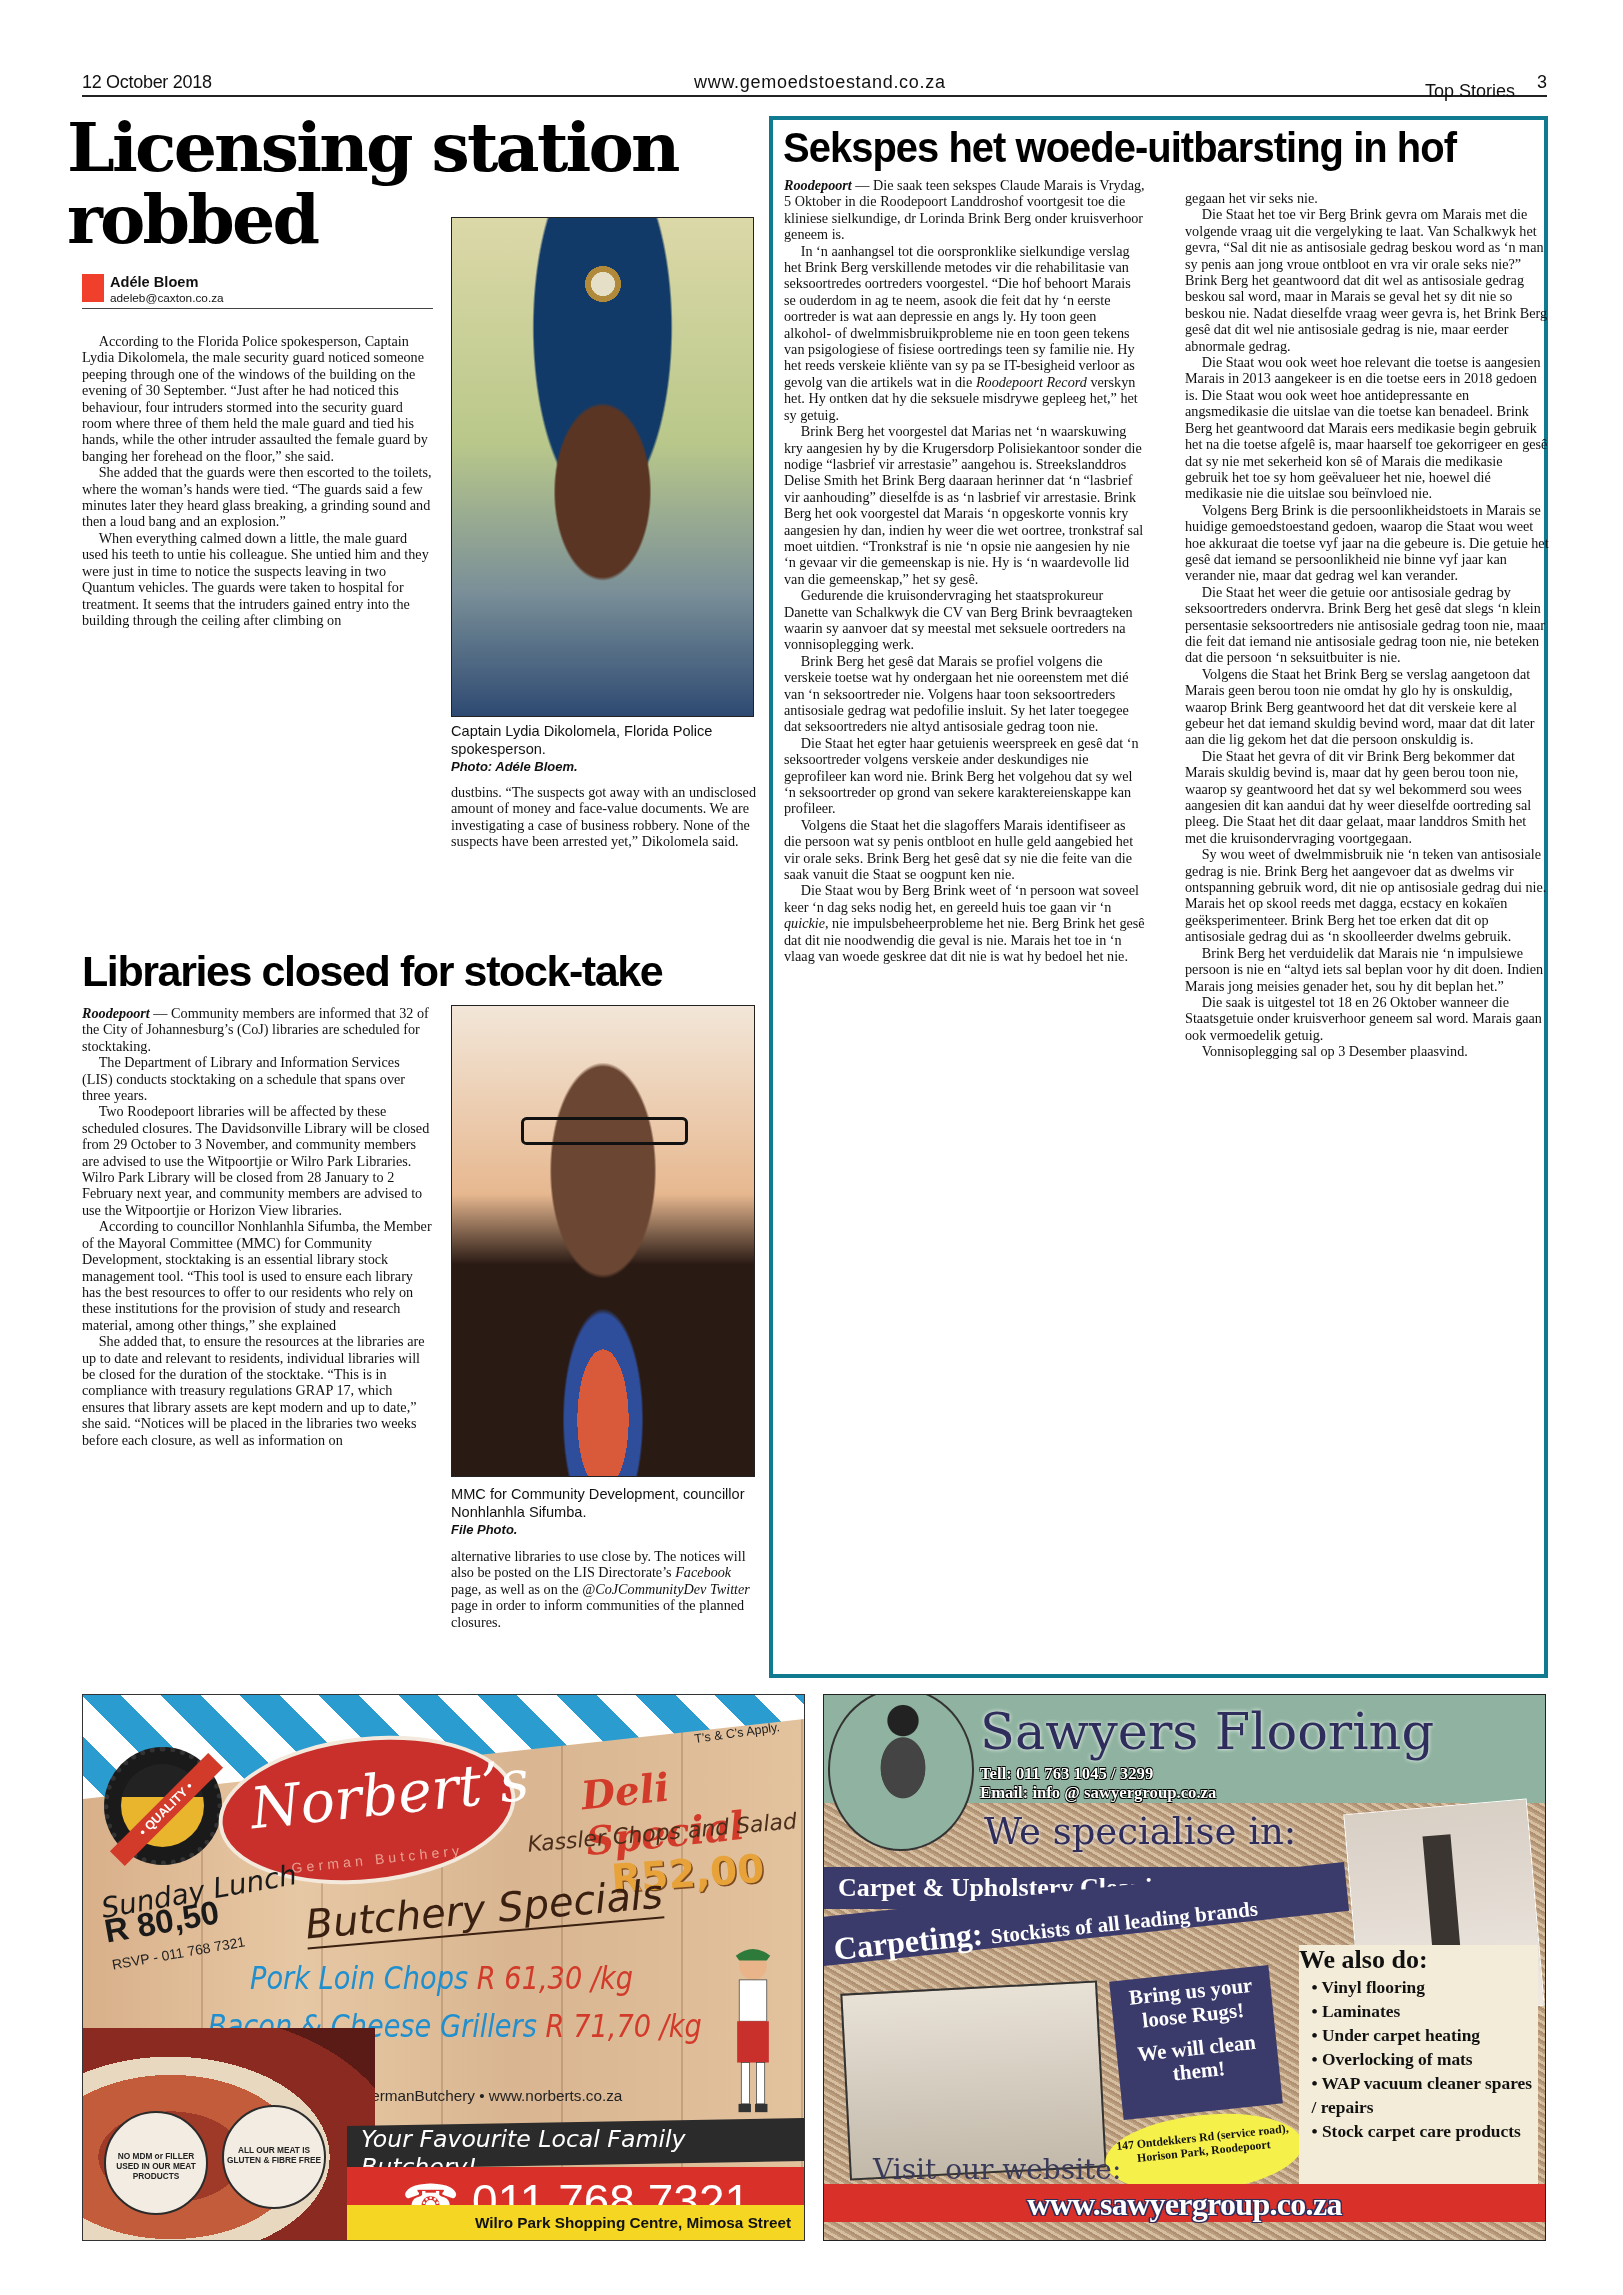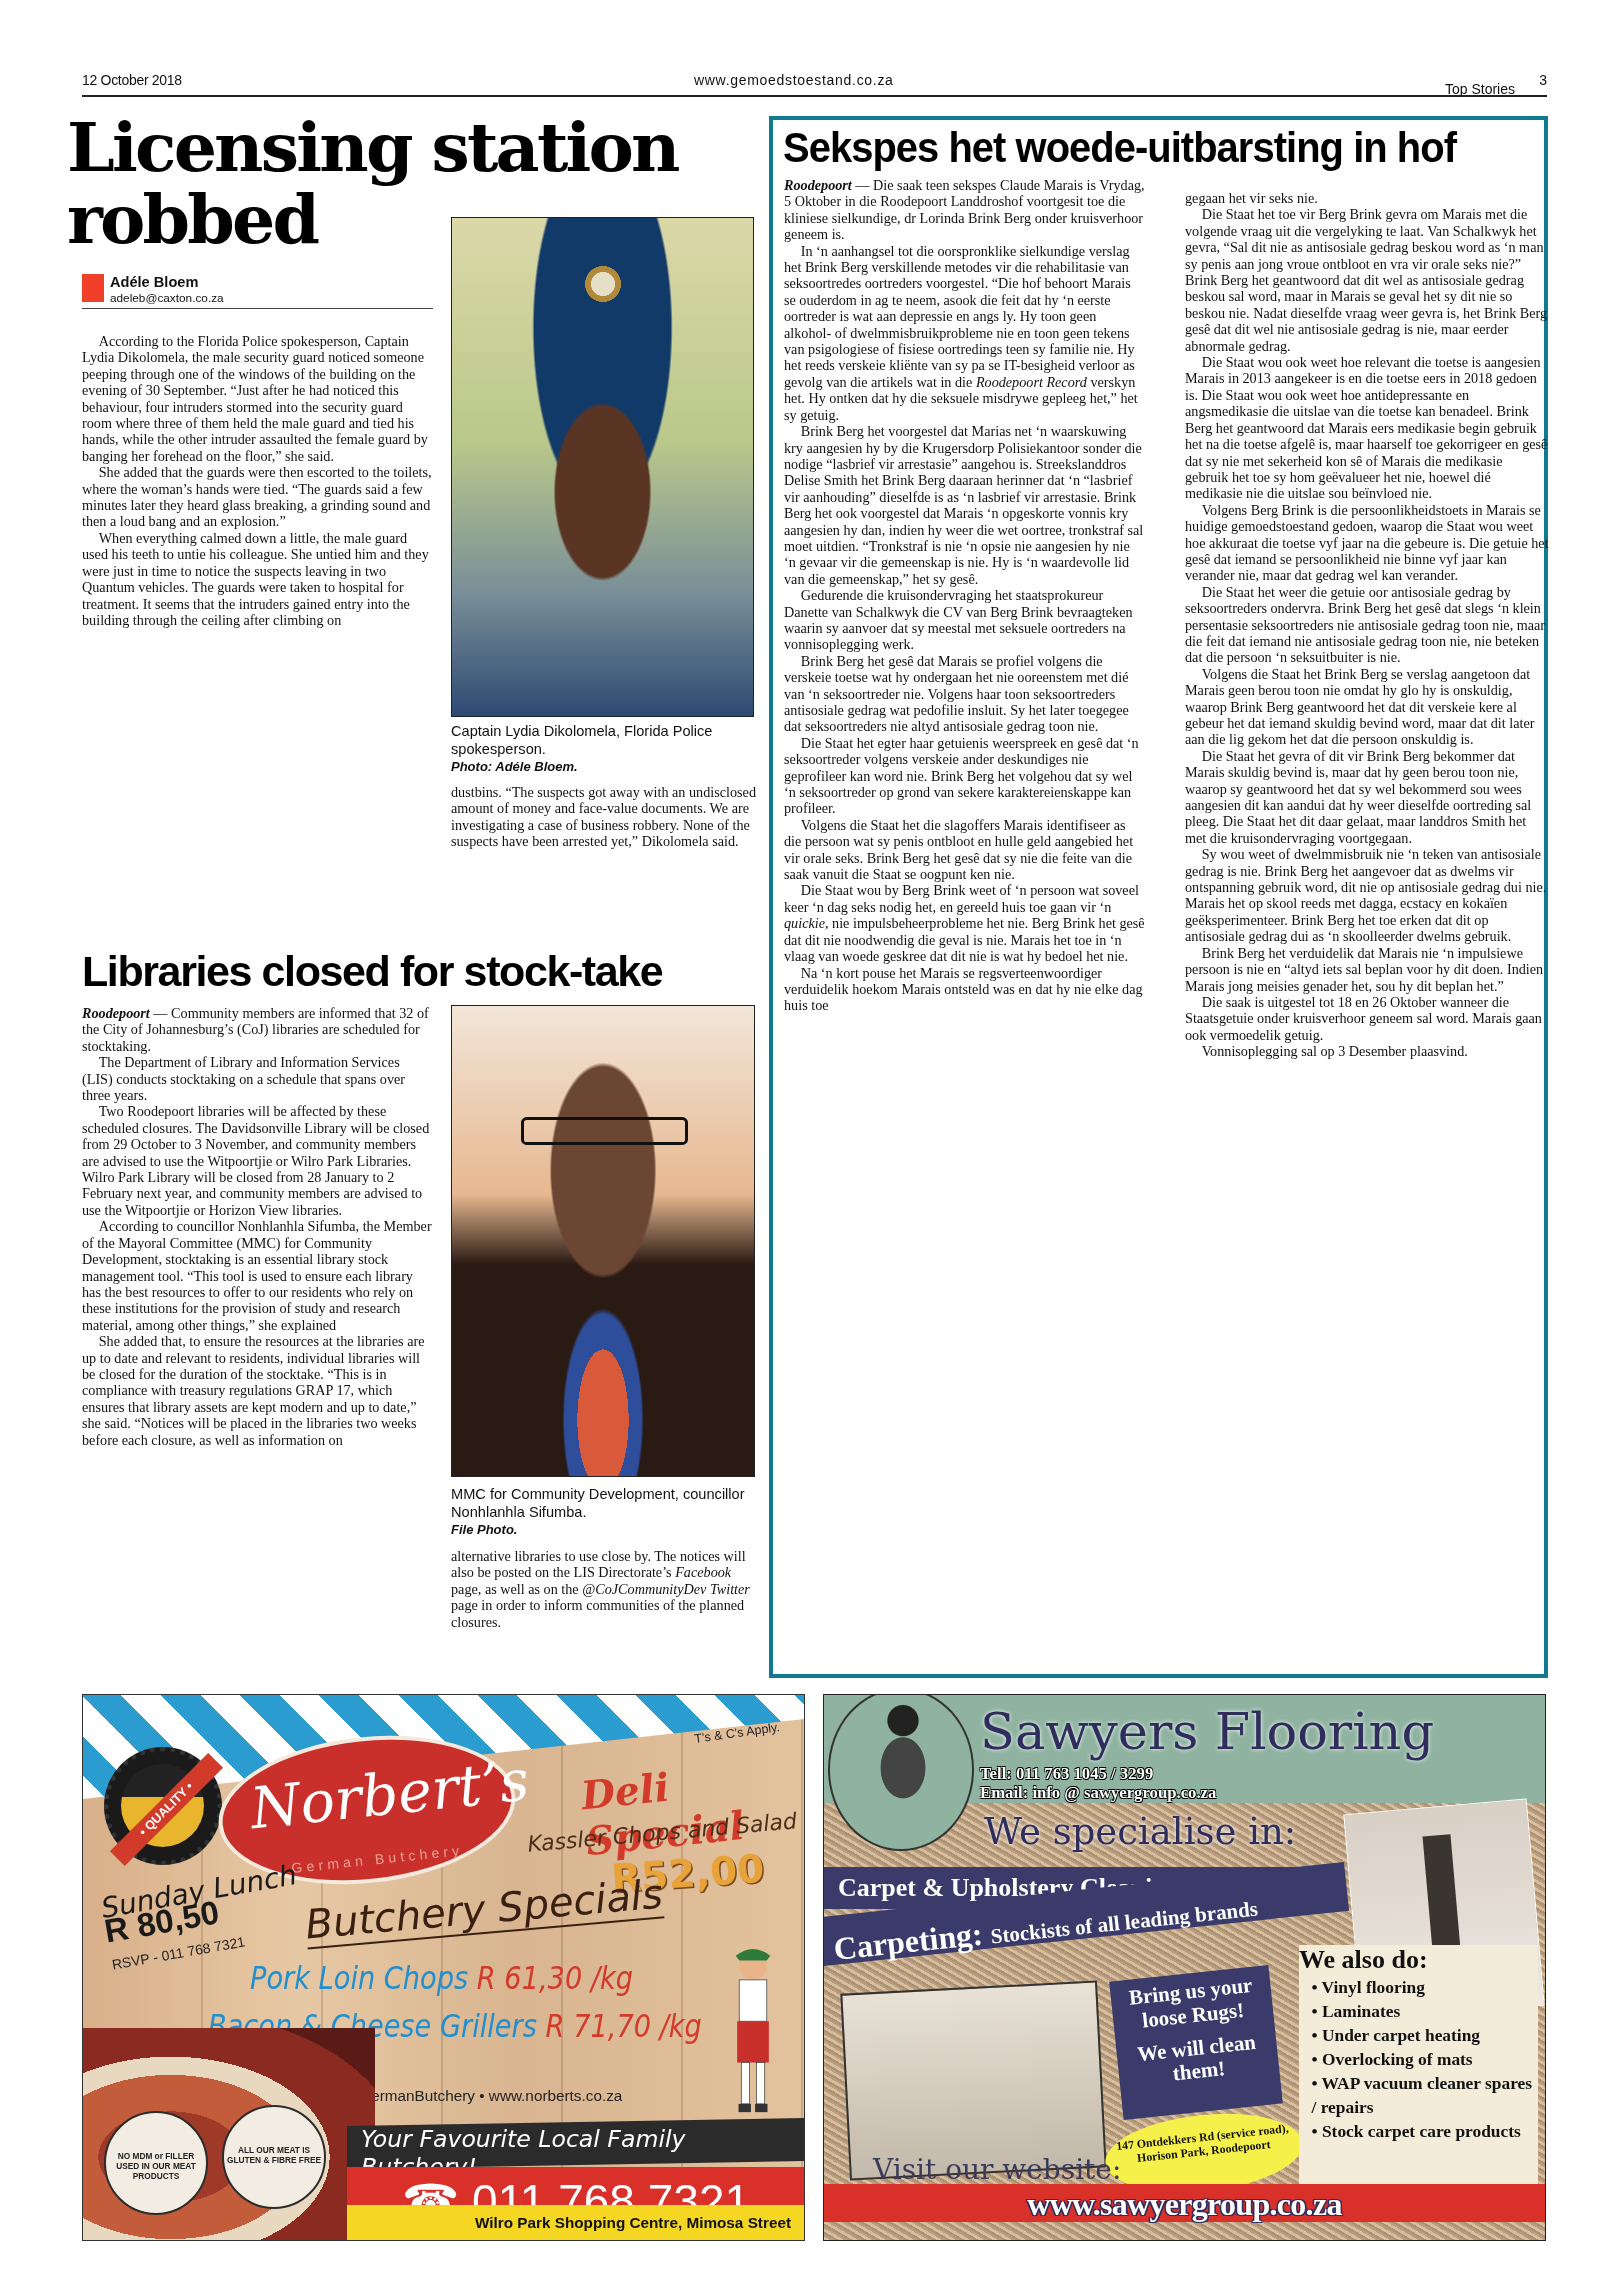--- a/index.html
+++ b/index.html
@@ -1,19 +1,19 @@
 <!DOCTYPE html>
 <html style="font-size:11px"><head>
 <meta charset="utf-8">
 <style>
   * { box-sizing: border-box; margin: 0; padding: 0; }
   html, body { width: 1624px; height: 2295px; background: #ffffff; overflow: hidden; }
   body { position: relative; font-family: "Liberation Serif", serif; color: #111; }
 
-  .hdr { position: absolute; left: 82px; top: 69px; width: 1465px; height: 28px; border-bottom: 2.1px solid #222; font-family: "Liberation Sans", sans-serif; font-size: 14px; color: #111; }
+  .hdr { position: absolute; left: 82px; top: 69px; width: 1465px; height: 28px; border-bottom: 2.1px solid #222; font-family: "Liberation Sans", sans-serif; font-size: 18px; color: #111; }
   .hdr .date { position: absolute; left: 0; top: 2.8px; letter-spacing: -0.3px; }
   .hdr .url { position: absolute; left: 612px; top: 2.8px; letter-spacing: 0.7px; }
   .hdr .section { position: absolute; right: 32px; top: 12px; }
   .hdr .pg { position: absolute; right: 0; top: 2.8px; }
 
   .col { position: absolute; font-size: 14.2px; line-height: 16.4px; text-align: left; }
   .col p { text-indent: 16.7px; }
   .col p.first { text-indent: 0; }
   .col p.lead { text-indent: 0; font-weight: bold; font-size: 15.3px; line-height: 17.4px; }
   .it { font-style: italic; }
@@ -151,21 +151,20 @@
 
 <div class="col" style="left:784px; top:177px; width:361px;">
   <p class="first"><span class="bi">Roodepoort</span><span> — Die saak teen sekspes Claude Marais is Vrydag, 5 Oktober in die Roodepoort Landdroshof voortgesit toe die kliniese sielkundige, dr Lorinda Brink Berg onder kruisverhoor geneem is.</span></p>
   <p><span>In ‘n aanhangsel tot die oorspronklike sielkundige verslag het Brink Berg verskillende metodes vir die rehabilitasie van seksoortredes oortreders voorgestel. “Die hof behoort Marais se ouderdom in ag te neem, asook die feit dat hy ‘n eerste oortreder is wat aan depressie en angs ly. Hy toon geen alkohol- of dwelmmisbruikprobleme nie en toon geen tekens van psigologiese of fisiese oortredings teen sy familie nie. Hy het reeds verskeie kliënte van sy pa se IT-besigheid verloor as gevolg van die artikels wat in die </span><span class="it">Roodepoort Record</span><span> verskyn het. Hy ontken dat hy die seksuele misdrywe gepleeg het,” het sy getuig.</span></p>
   <p>Brink Berg het voorgestel dat Marias net ‘n waarskuwing kry aangesien hy by die Krugersdorp Polisiekantoor sonder die nodige “lasbrief vir arrestasie” aangehou is. Streekslanddros Delise Smith het Brink Berg daaraan herinner dat ‘n “lasbrief vir aanhouding” dieselfde is as ‘n lasbrief vir arrestasie. Brink Berg het ook voorgestel dat Marais ‘n opgeskorte vonnis kry aangesien hy dan, indien hy weer die wet oortree, tronkstraf sal moet uitdien. “Tronkstraf is nie ‘n opsie nie aangesien hy nie ‘n gevaar vir die gemeenskap is nie. Hy is ‘n waardevolle lid van die gemeenskap,” het sy gesê.</p>
   <p>Gedurende die kruisondervraging het staatsprokureur Danette van Schalkwyk die CV van Berg Brink bevraagteken waarin sy aanvoer dat sy meestal met seksuele oortreders na vonnisoplegging werk.</p>
   <p>Brink Berg het gesê dat Marais se profiel volgens die verskeie toetse wat hy ondergaan het nie ooreenstem met dié van ‘n seksoortreder nie. Volgens haar toon seksoortreders antisosiale gedrag wat pedofilie insluit. Sy het later toegegee dat seksoortreders nie altyd antisosiale gedrag toon nie.</p>
   <p>Die Staat het egter haar getuienis weerspreek en gesê dat ‘n seksoortreder volgens verskeie ander deskundiges nie geprofileer kan word nie. Brink Berg het volgehou dat sy wel ‘n seksoortreder op grond van sekere karaktereienskappe kan profileer.</p>
   <p>Volgens die Staat het die slagoffers Marais identifiseer as die persoon wat sy penis ontbloot en hulle geld aangebied het vir orale seks. Brink Berg het gesê dat sy nie die feite van die saak vanuit die Staat se oogpunt ken nie.</p>
   <p><span>Die Staat wou by Berg Brink weet of ‘n persoon wat soveel keer ‘n dag seks nodig het, en gereeld huis toe gaan vir ‘n </span><span class="it">quickie</span><span>, nie impulsbeheerprobleme het nie. Berg Brink het gesê dat dit nie noodwendig die geval is nie. Marais het toe in ‘n vlaag van woede geskree dat dit nie is wat hy bedoel het nie.</span></p>
-  <p>Na ‘n kort pouse het Marais se regsverteenwoordiger verduidelik hoekom Marais ontsteld was en dat hy nie elke dag huis toe</p>
 </div>
 
 <div class="col" style="left:1161px; top:190px; width:364px;margin-left:24px;">
   <p class="first">gegaan het vir seks nie.</p>
   <p>Die Staat het toe vir Berg Brink gevra om Marais met die volgende vraag uit die vergelyking te laat. Van Schalkwyk het gevra, “Sal dit nie as antisosiale gedrag beskou word as ‘n man sy penis aan jong vroue ontbloot en vra vir orale seks nie?” Brink Berg het geantwoord dat dit wel as antisosiale gedrag beskou sal word, maar in Marais se geval het sy dit nie so beskou nie. Nadat dieselfde vraag weer gevra is, het Brink Berg gesê dat dit wel nie antisosiale gedrag is nie, maar eerder abnormale gedrag.</p>
   <p>Die Staat wou ook weet hoe relevant die toetse is aangesien Marais in 2013 aangekeer is en die toetse eers in 2018 gedoen is. Die Staat wou ook weet hoe antidepressante en angsmedikasie die uitslae van die toetse kan benadeel. Brink Berg het geantwoord dat Marais eers medikasie begin gebruik het na die toetse afgelê is, maar haarself toe gekorrigeer en gesê dat sy nie met sekerheid kon sê of Marais die medikasie gebruik het toe sy hom geëvalueer het nie, hoewel dié medikasie nie die uitslae sou beïnvloed nie.</p>
   <p>Volgens Berg Brink is die persoonlikheidstoets in Marais se huidige gemoedstoestand gedoen, waarop die Staat wou weet hoe akkuraat die toetse vyf jaar na die gebeure is. Die getuie het gesê dat iemand se persoonlikheid nie binne vyf jaar kan verander nie, maar dat gedrag wel kan verander.</p>
   <p>Die Staat het weer die getuie oor antisosiale gedrag by seksoortreders ondervra. Brink Berg het gesê dat slegs ‘n klein persentasie seksoortreders nie antisosiale gedrag toon nie, maar die feit dat iemand nie antisosiale gedrag toon nie, nie beteken dat die persoon ‘n seksuitbuiter is nie.</p>
   <p>Volgens die Staat het Brink Berg se verslag aangetoon dat Marais geen berou toon nie omdat hy glo hy is onskuldig, waarop Brink Berg geantwoord het dat dit verskeie kere al gebeur het dat iemand skuldig bevind word, maar dat dit later aan die lig gekom het dat die persoon onskuldig is.</p>
   <p>Die Staat het gevra of dit vir Brink Berg bekommer dat Marais skuldig bevind is, maar dat hy geen berou toon nie, waarop sy geantwoord het dat sy wel bekommerd sou wees aangesien dit kan aandui dat hy weer dieselfde oortreding sal pleeg. Die Staat het dit daar gelaat, maar landdros Smith het met die kruisondervraging voortgegaan.</p>

